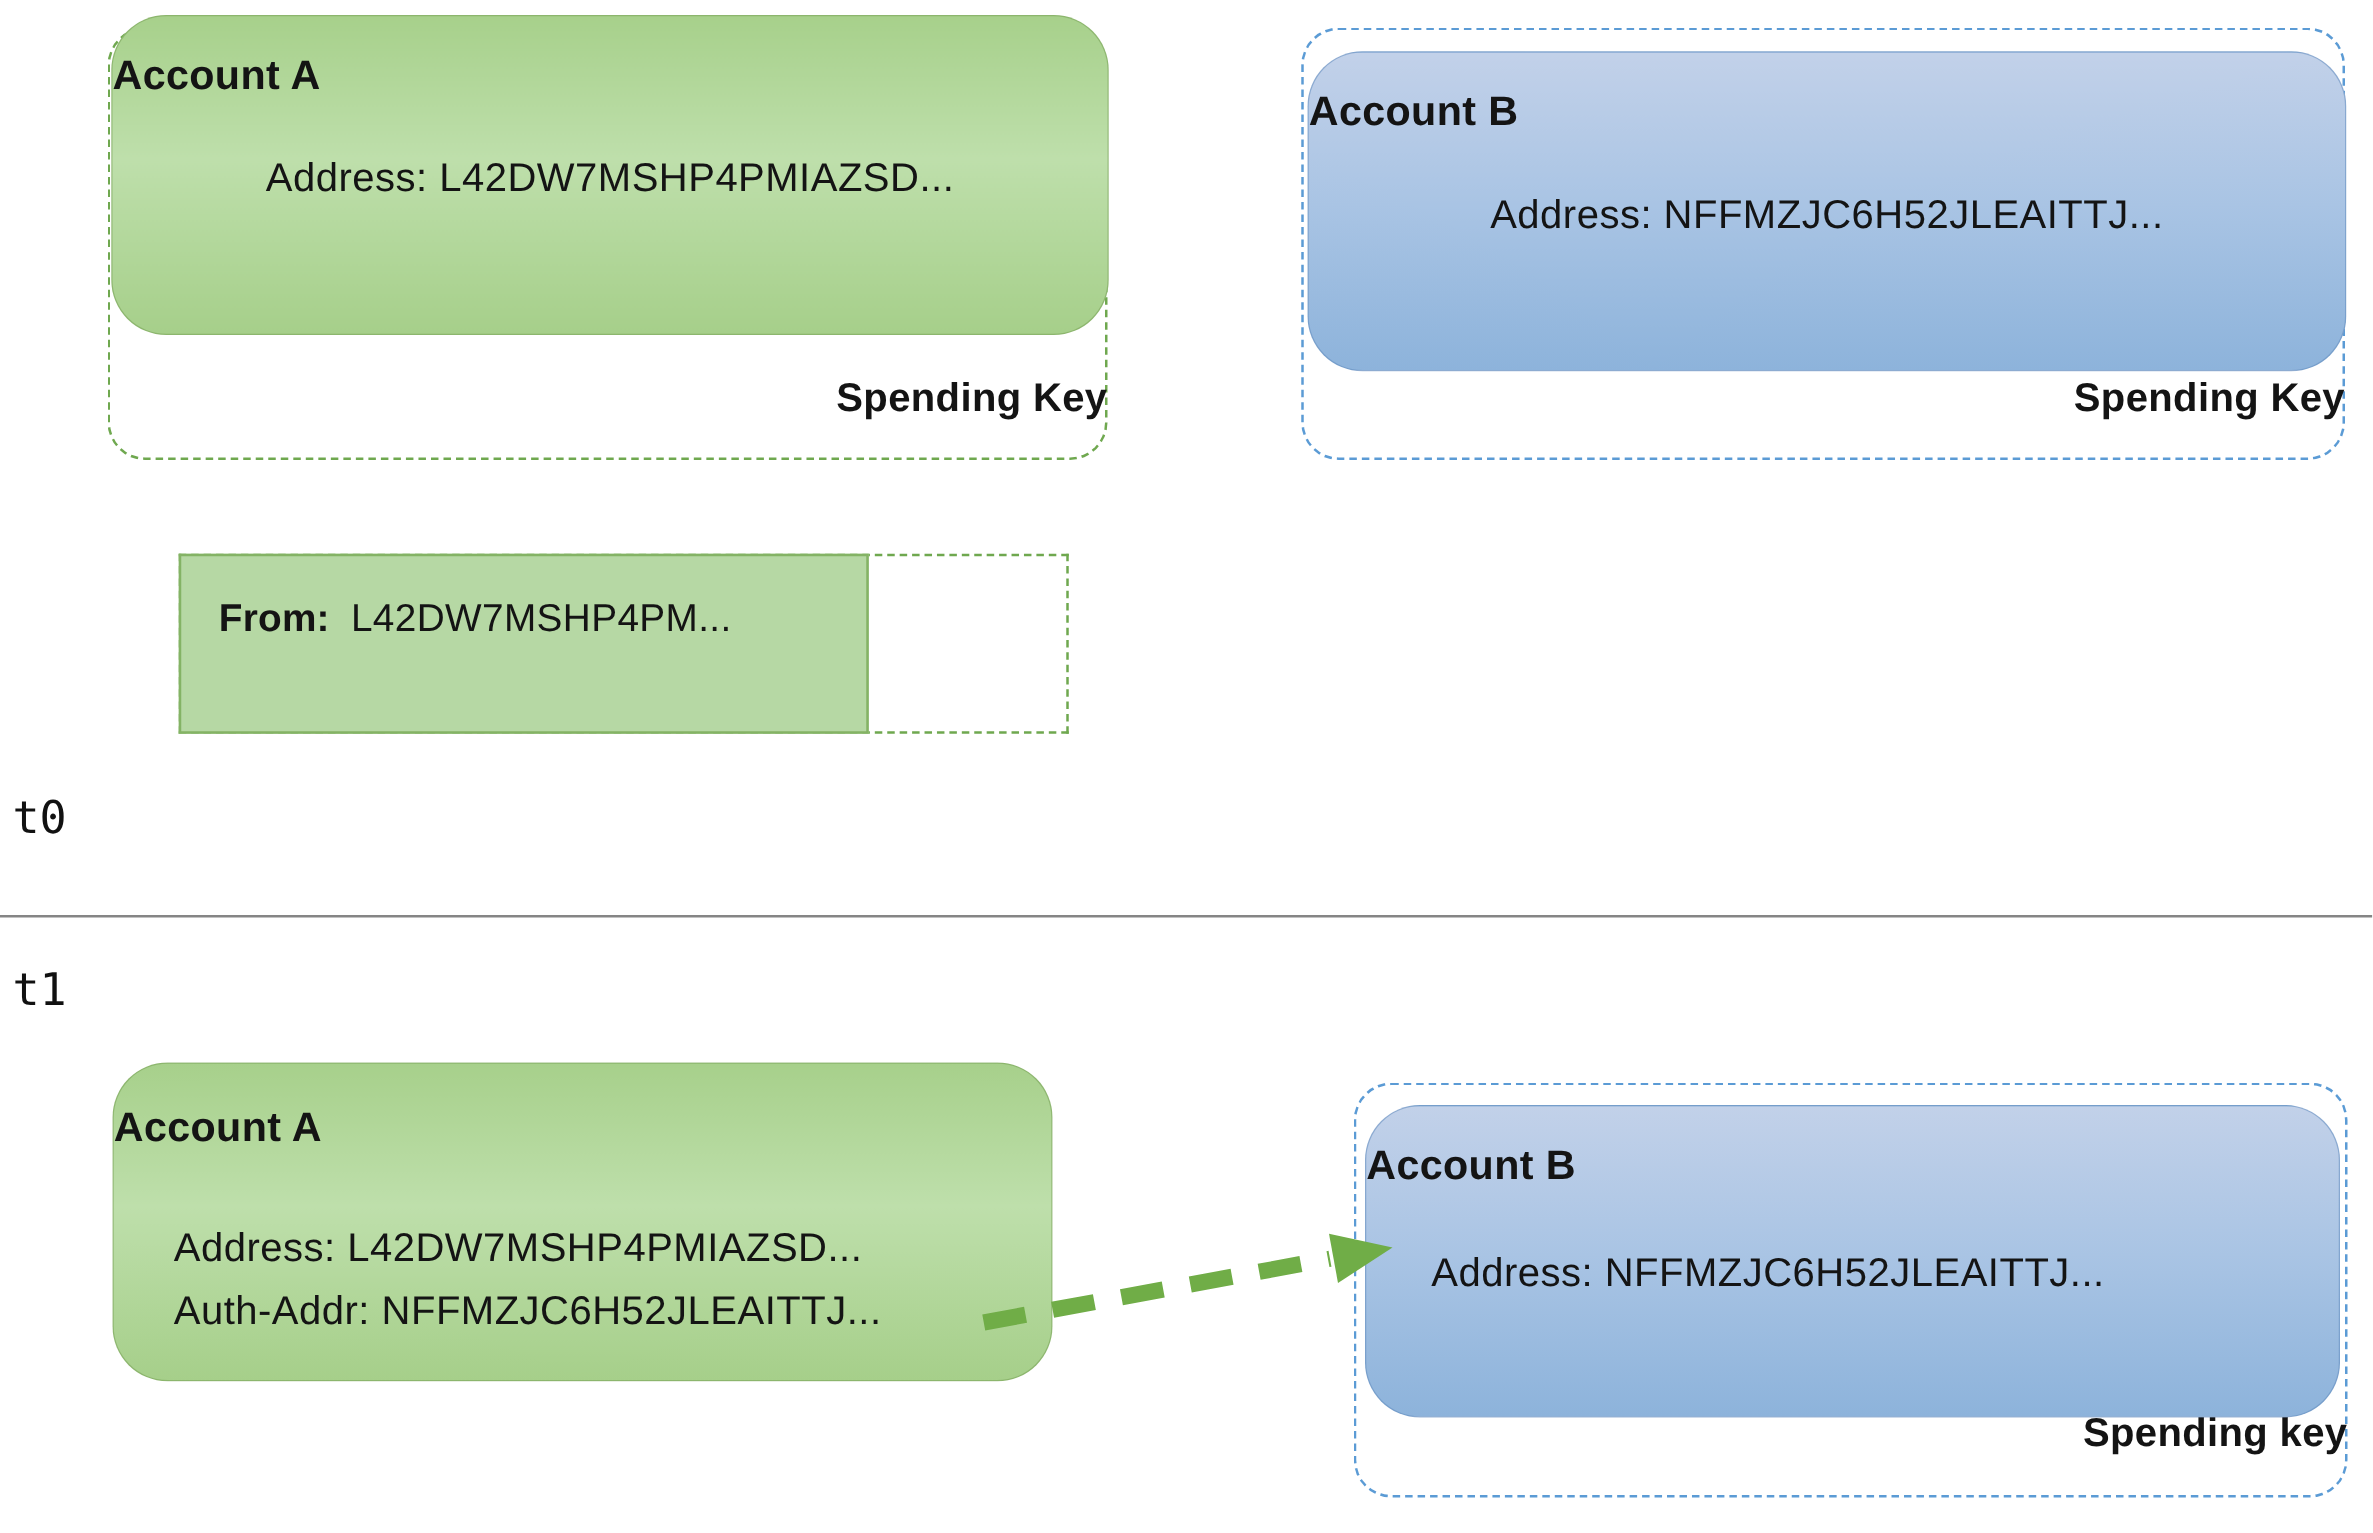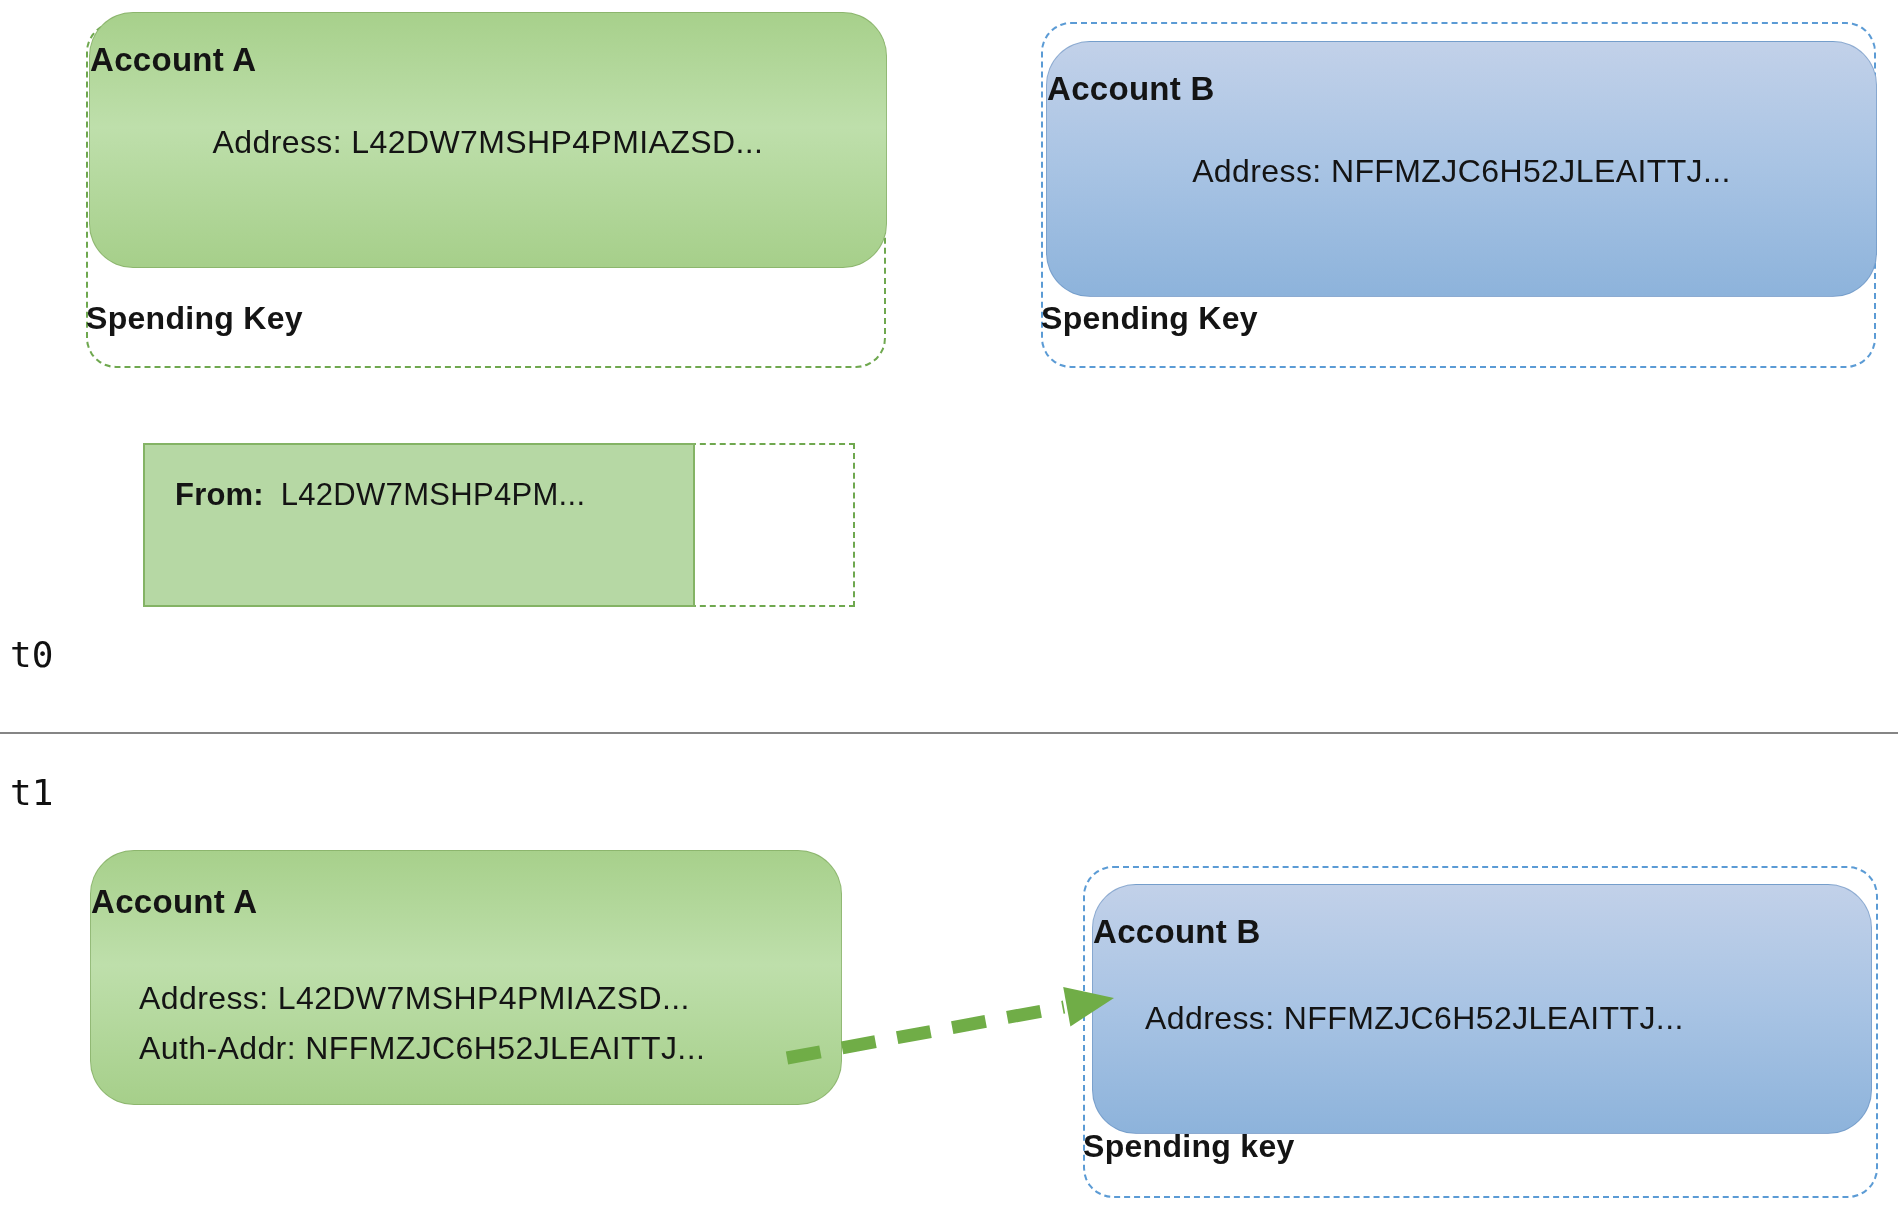--- a/index.html
+++ b/index.html
@@ -19,21 +19,21 @@
     border:1px solid rgba(98,140,190,.55);
     margin-top:29px;
   }
   
   .dash{box-sizing:border-box;border-radius:30px;background:#fff;}
   .dash-green{border:2px dashed #6fa84f;}
   .dash-blue{border:2px dashed #5b9bd5;}
   .card-title{font-weight:700;font-size:33px;text-align:left;letter-spacing:.3px;}
   .addr{font-size:32px;letter-spacing:.4px;line-height:38px;}
   .addr-center{text-align:center;}
-  .key-label{font-weight:700;font-size:32px;text-align:left;letter-spacing:.3px;}
+  .key-label{font-weight:700;font-size:32px;text-align:right;letter-spacing:.3px;}
   
   .txn-outer{box-sizing:border-box;border:2px dashed #6fa84f;background:#fff;}
   .txn-inner{
     position:absolute;left:-2px;top:-2px;bottom:-2px;width:552px;
     box-sizing:border-box;background:#b6d8a4;border:2px solid #84b365;
     padding:26px 0 0 30px;font-size:31px;line-height:47px;letter-spacing:.3px;
   }
   .txn-inner b{letter-spacing:.2px;}
   .txn-sig{
     position:absolute;left:550px;right:0;top:0;bottom:0;
@@ -64,21 +64,21 @@
   </div>
 
   <div class="abs dash dash-blue" style="left:1041px;top:22px;width:835px;height:346px;"></div>
   <div class="abs key-label" style="left:1041px;top:300px;width:835px;">Spending Key</div>
 
   <div class="abs card card-blue" style="left:1046px;top:12px;width:831px;height:256px;">
     <div class="card-title" style="padding-top:28px;">Account B</div>
     <div class="addr addr-center" style="margin-top:44px;">Address: NFFMZJC6H52JLEAITTJ...</div>
   </div>
 
-  <div class="abs txn-outer" style="left:143px;top:443px;width:712px;height:164px;">
+  <div class="abs txn-outer" style="left:143px;top:443px;width:712px;height:144px;">
     <div class="txn-inner">
       <div>
         <b>From:</b>
         <span style="margin-left:8px;">L42DW7MSHP4PM...</span>
       </div>
     </div>
   </div>
 
   <div class="abs time-label" style="left:10px;top:634px;">t0</div>
 

